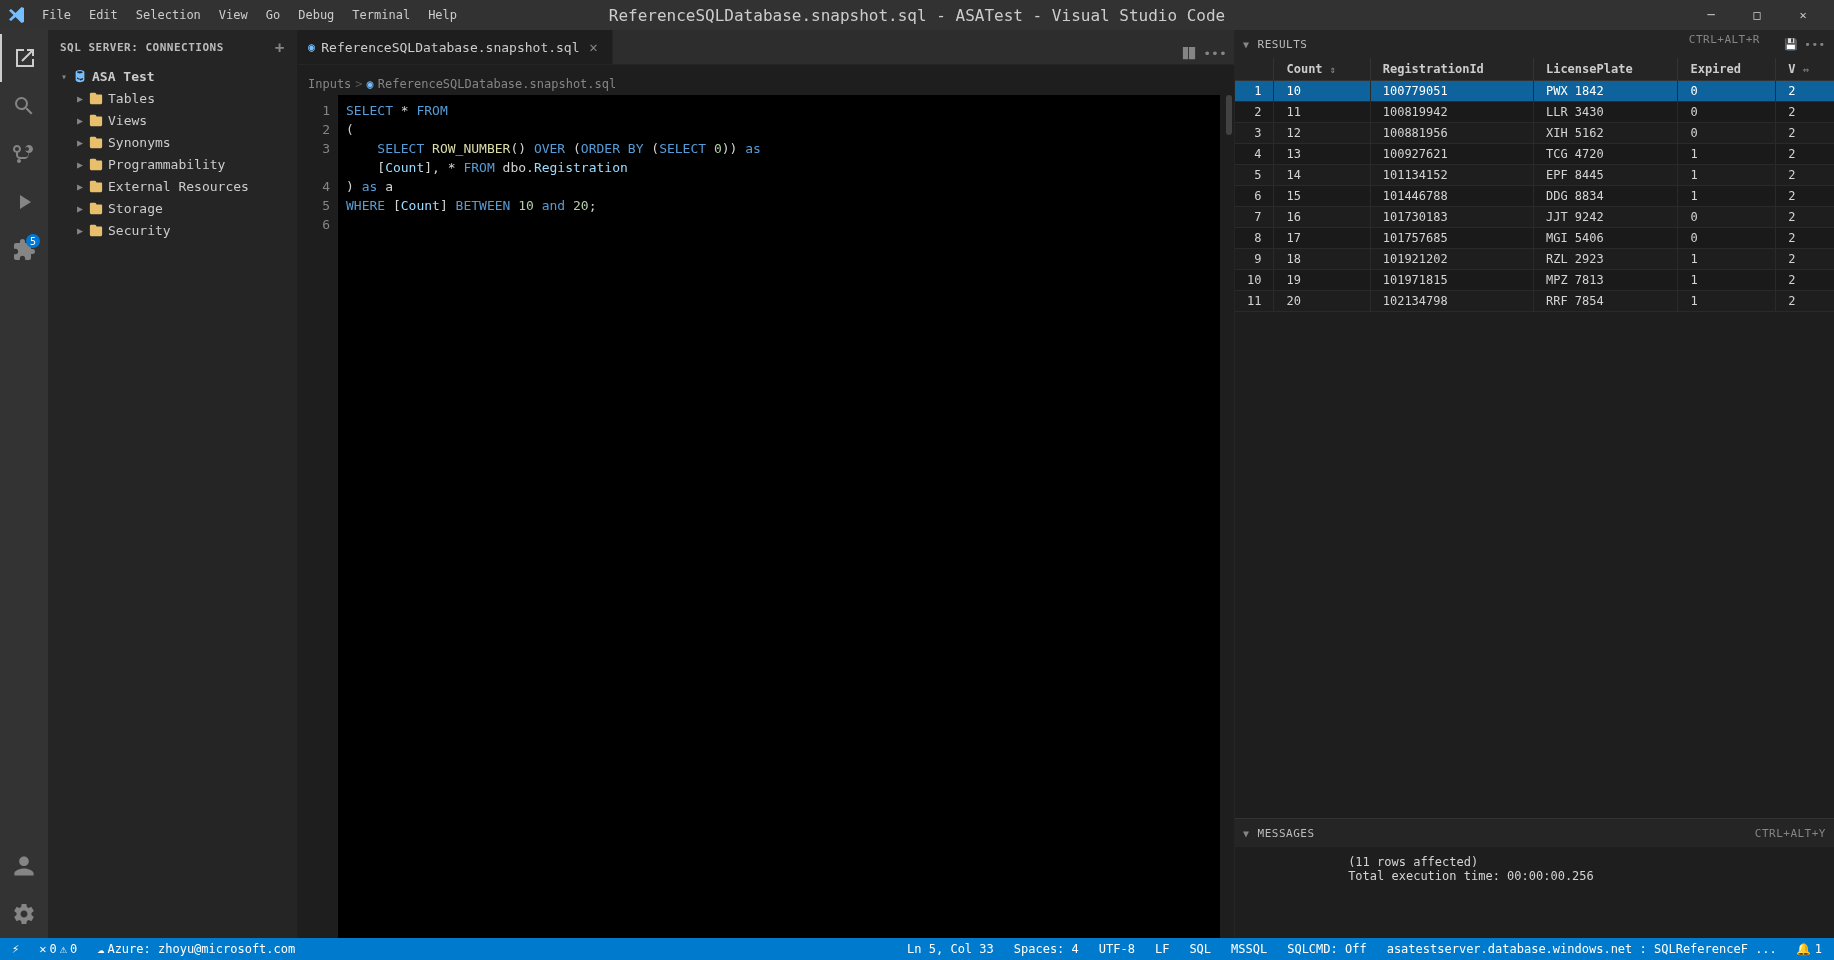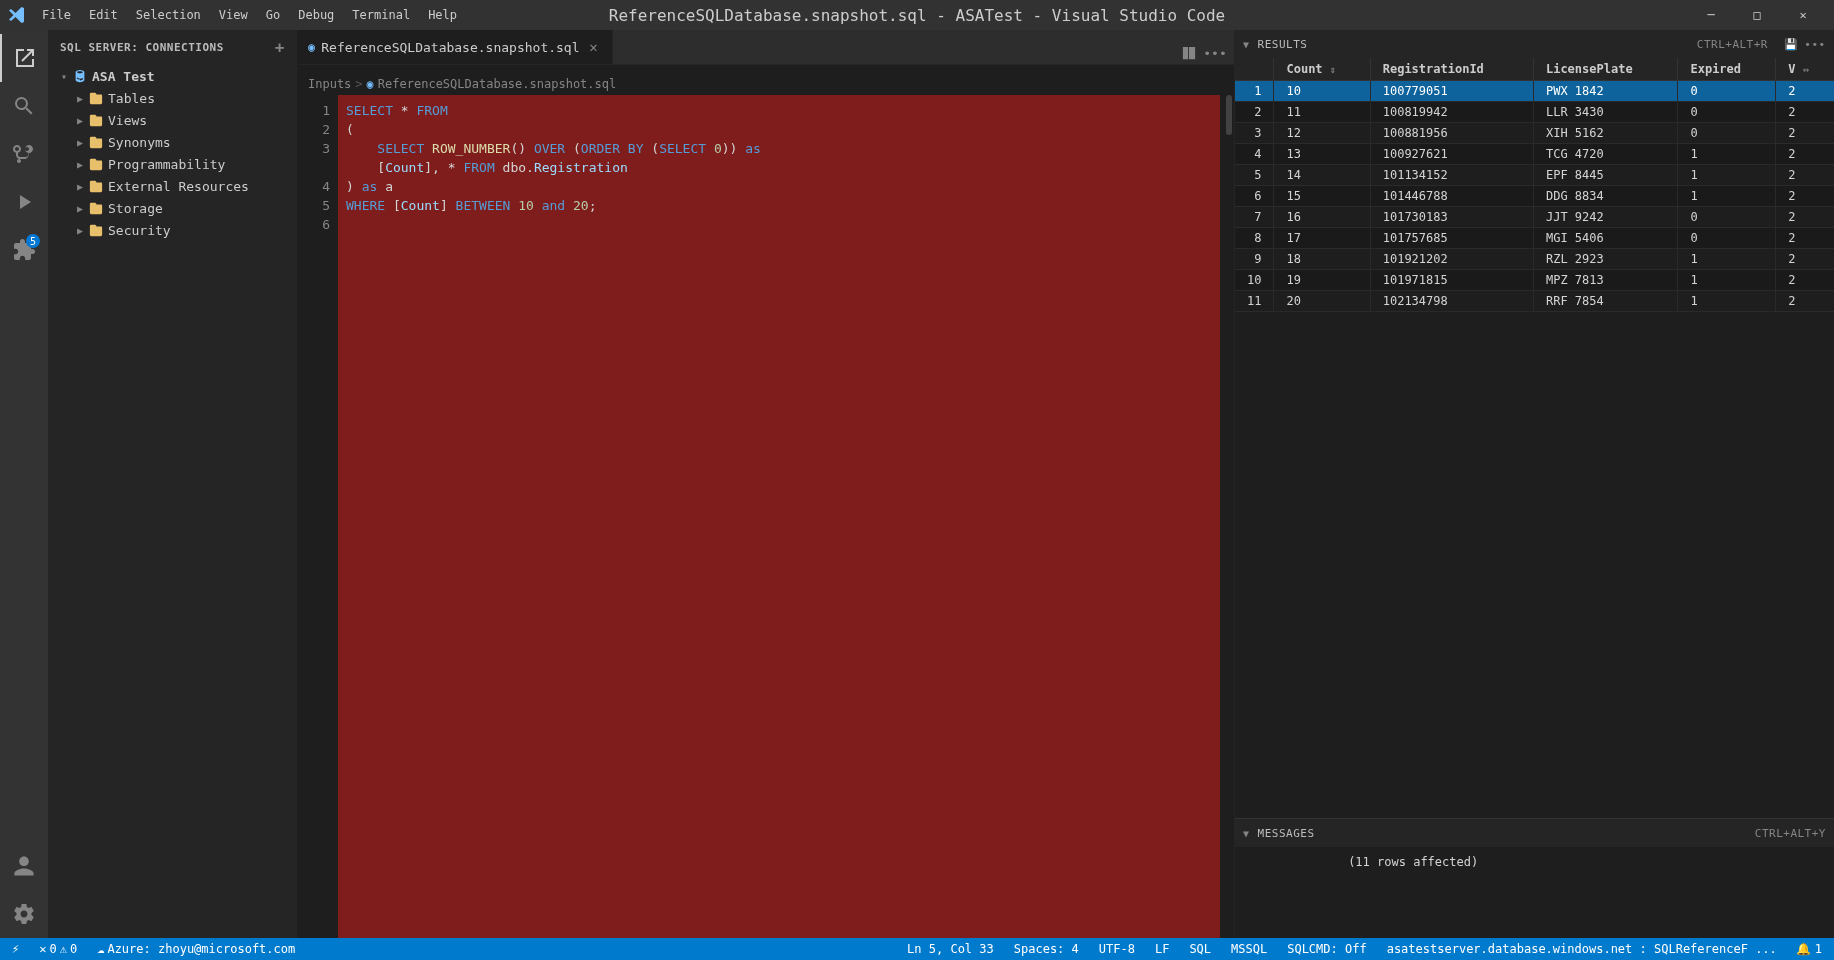--- a/index.html
+++ b/index.html
@@ -248,21 +248,21 @@
       background: #1e1e1e;
     }
     .code-content {
       flex: 1;
       padding: 6px 0 4px 8px;
       font-family: Consolas, monospace;
       font-size: 13px;
       line-height: 19px;
       overflow-x: auto;
       white-space: pre;
-      background: #7f1d1d;
+      background: #000000;
     }
     .kw { color: #569cd6; }
     .fn { color: #dcdcaa; }
     .num { color: #b5cea8; }
     .id { color: #9cdcfe; }
     .plain { color: #d4d4d4; }
 
     
     .scrollbar-area {
       position: absolute;
@@ -615,21 +615,21 @@
     </div>
   </div>
 
   <div class="results-panel">
 
     <div class="panel-section-header">
       <div style="display:flex;align-items:center;gap:4px;">
         <span class="collapse-icon">▼</span>
         <span>RESULTS</span>
       </div>
-      <div style="display:flex;align-items:center;gap:12px;">
+      <div style="display:flex;align-items:flex-start;gap:20px;">
         <span class="panel-header-shortcut">CTRL+ALT+R</span>
         <div class="panel-actions">
           <div class="tab-action-btn">💾</div>
           <div class="tab-action-btn">•••</div>
         </div>
       </div>
     </div>
 
     <div class="results-table-wrapper">
       <table class="results-table">
@@ -744,20 +744,21 @@
     <div class="messages-section">
       <div class="panel-section-header">
         <div style="display:flex;align-items:center;gap:4px;">
           <span class="collapse-icon">▼</span>
           <span>MESSAGES</span>
         </div>
         <span class="panel-header-shortcut">CTRL+ALT+Y</span>
       </div>
       <div class="messages-content">
         <div>&nbsp;&nbsp;&nbsp;&nbsp;&nbsp;&nbsp;&nbsp;&nbsp;&nbsp;&nbsp;&nbsp;&nbsp;&nbsp;&nbsp;(11 rows affected)</div>
+        <div>&nbsp;&nbsp;&nbsp;&nbsp;&nbsp;&nbsp;&nbsp;&nbsp;&nbsp;&nbsp;&nbsp;&nbsp;&nbsp;&nbsp;Total execution time: 00:00:00.256</div>
       </div>
     </div>
   </div>
 
 </div>
 
 <div class="status-bar">
   <div class="status-left">
     <div class="status-item">
       <span>⚡</span>

